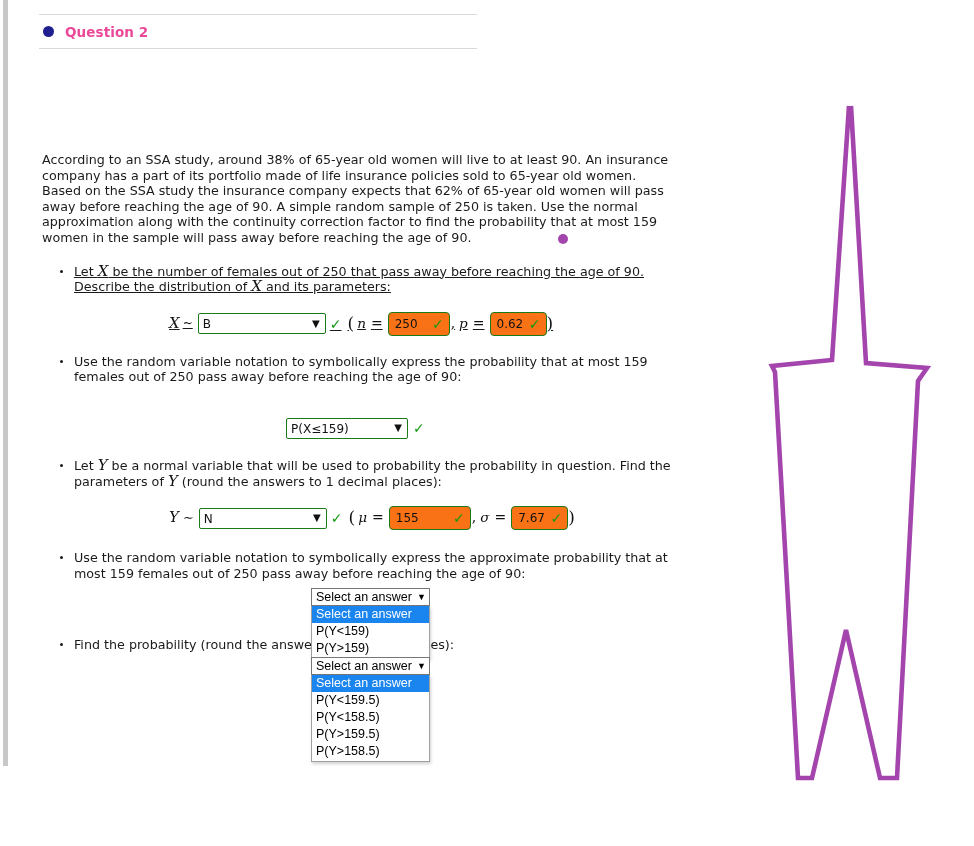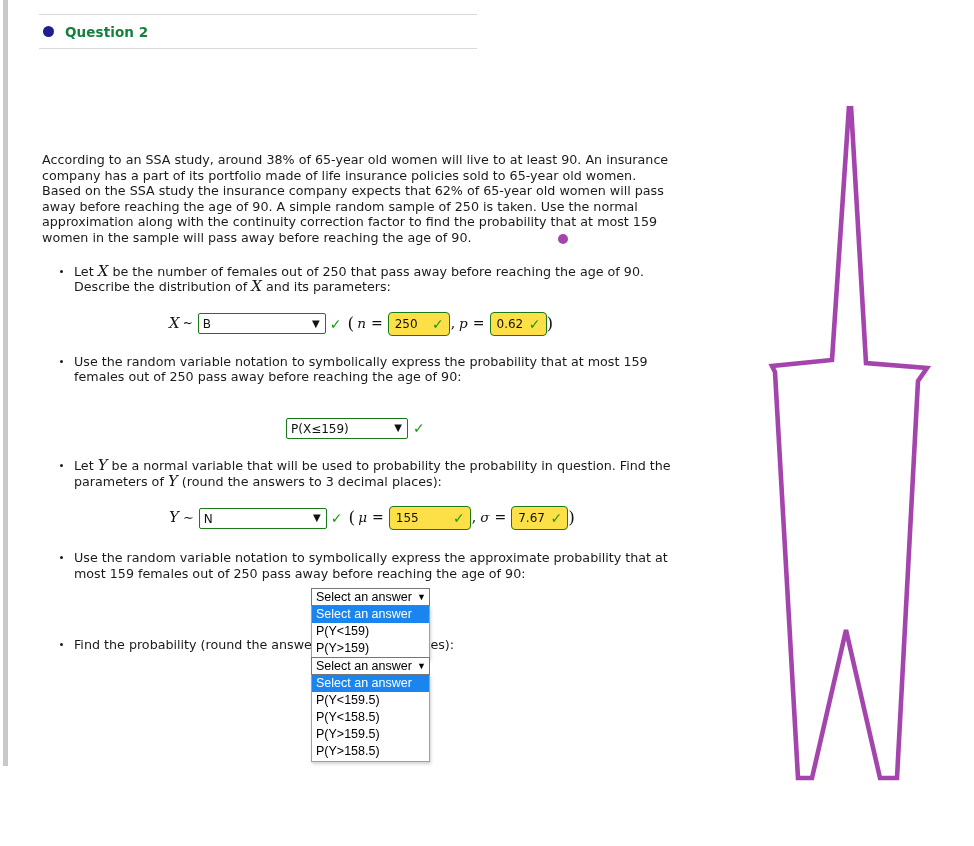--- a/index.html
+++ b/index.html
@@ -39,21 +39,21 @@
     width: 11px; height: 11px;
     border-radius: 50%;
     background: #1f1f8f;
     margin-left: 4px;
     margin-right: 11px;
     flex: 0 0 auto;
   }
   #question-header .title {
     font-size: 13.5px;
     font-weight: bold;
-    color: #15803d;
+    color: #ec4899;
     letter-spacing: .1px;
   }
 
   
   #content {
     position: absolute;
     left: 42px; top: 152px;
     width: 640px;
     font-size: 12.7px;
     line-height: 15.6px;
@@ -137,21 +137,21 @@
     transform: translateY(-50%);
     pointer-events: none;
     font-size: 10px;
     color: #111;
     line-height: 1;
   }
 
   input.ok-input {
     border: 1.4px solid #1a7a1a;
     border-radius: 4px;
-    background: #fde047;
+    background: #f97316;
     font-family: "DejaVu Sans", "Liberation Sans", sans-serif;
     font-size: 12px;
     color: #111;
     padding: 2px 22px 2px 6px;
     height: 24px;
     outline: none;
   }
   .in-wrap { position: relative; display: inline-block; }
   .in-wrap .tick-in {
     position: absolute;
@@ -240,21 +240,21 @@
   <span class="dot"></span>
   <span class="title">Question 2</span>
 </div>
 
 <div id="content">
 
   <p id="intro-paragraph">According to an SSA study, around 38% of 65-year old women will live to at least 90. An insurance company has a part of its portfolio made of life insurance policies sold to 65-year old women. Based on the SSA study the insurance company expects that 62% of 65-year old women will pass away before reaching the age of 90. A simple random sample of 250 is taken. Use the normal approximation along with the continuity correction factor to find the probability that at most 159 women in the sample will pass away before reaching the age of 90.</p>
 
   <ul class="bullets">
 
-    <li style="margin-bottom:6px;">
+    <li style="margin-bottom:6px;text-decoration:underline;">
       <span class="bullet-text" style="width:600px; display:block;">
         <span>Let </span><span class="mi">X</span><span> be the number of females out of 250 that pass away before reaching the age of 90. Describe the distribution of </span><span class="mi">X</span><span> and its parameters:</span>
       </span>
 
       <div class="answer-row" style="margin-top:17px; margin-left:95px;">
         <span class="mi">X</span>
         <span class="mop" style="margin:0 5px 0 3px; font-size:12px;">~</span>
         <span class="sel-wrap">
           <select class="ok-select" style="width:128px;">
             <option>B</option>
@@ -288,21 +288,21 @@
             <option>P(X≤159)</option>
           </select>
           <span class="chev">▼</span>
         </span>
         <span class="tick" style="margin-left:5px;">✓</span>
       </div>
     </li>
 
     <li style="margin-top:19px;">
       <span class="bullet-text" style="width:600px; display:block;">
-        <span>Let </span><span class="mi">Y</span><span> be a normal variable that will be used to probability the probability in question. Find the parameters of </span><span class="mi">Y</span><span> (round the answers to 3 decimal places):</span>
+        <span>Let </span><span class="mi">Y</span><span> be a normal variable that will be used to probability the probability in question. Find the parameters of </span><span class="mi">Y</span><span> (round the answers to 1 decimal places):</span>
       </span>
 
       <div class="answer-row" style="margin-top:17px; margin-left:95px;">
         <span class="mi">Y</span>
         <span class="mop" style="margin:0 5px 0 4px; font-size:13px;">∼</span>
         <span class="sel-wrap">
           <select class="ok-select" style="width:128px;">
             <option>N</option>
           </select>
           <span class="chev">▼</span>

